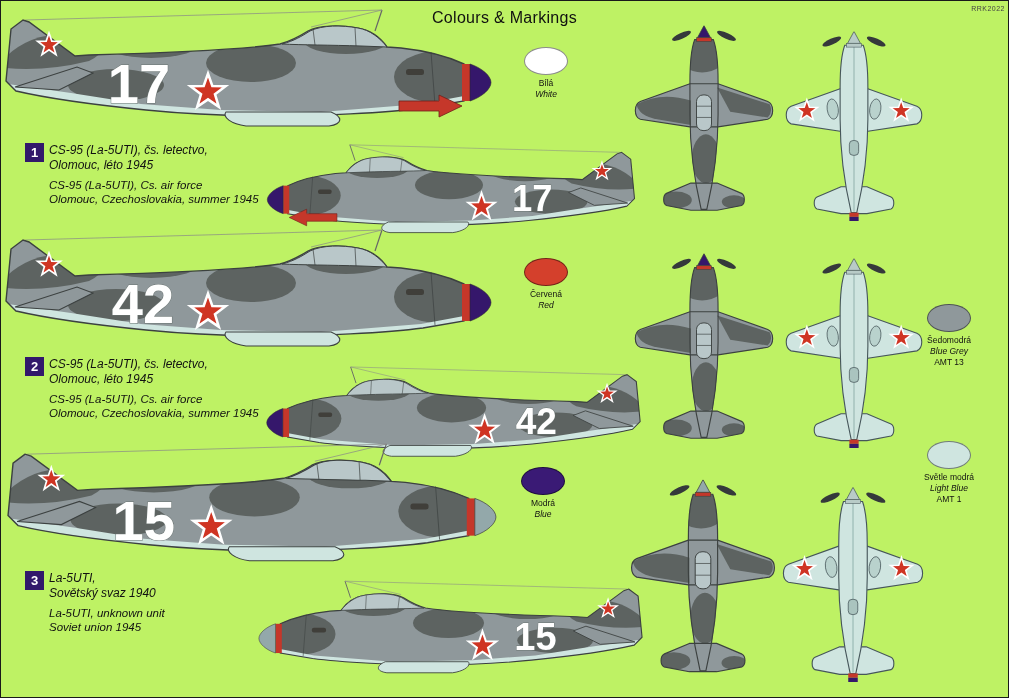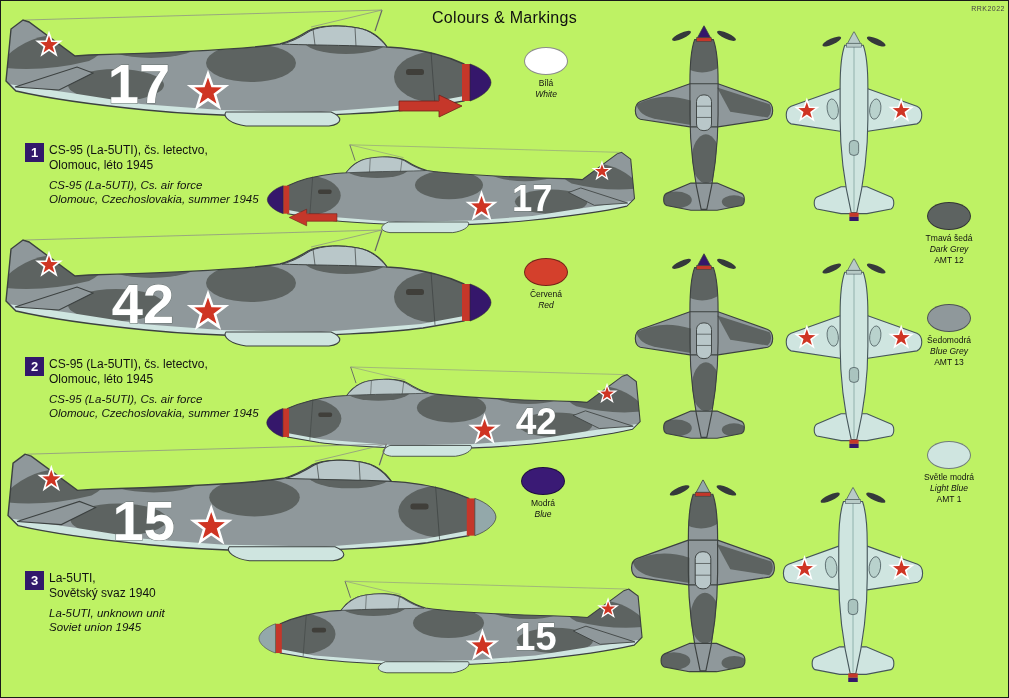--- a/index.html
+++ b/index.html
@@ -36,21 +36,21 @@
   .caption{position:absolute;width:236px;}
   .cap1{left:24px;top:142px;}
   .cap2{left:24px;top:356px;}
   .cap3{left:24px;top:570px;}
   .cap-head{display:flex;align-items:flex-start;}
   .num-box{
     width:19px;height:19px;background:#32186b;color:#fff;
     font-size:13px;font-weight:bold;display:flex;align-items:center;
     justify-content:center;margin-right:5px;flex:0 0 auto;
   }
-  .cap-lines{font-size:12px;line-height:1.25;}
+  .cap-lines{font-size:12px;line-height:1.25;font-style:italic;}
   .cap-italic{margin-left:24px;margin-top:5px;font-style:italic;font-size:11.5px;line-height:1.25;}
   .swatch{position:absolute;width:70px;text-align:center;}
   .sw-white{left:510px;top:46px;}
   .sw-red{left:510px;top:257px;}
   .sw-blue{left:507px;top:466px;}
   .sw-darkgrey{left:913px;top:201px;}
   .sw-bluegrey{left:913px;top:303px;}
   .sw-lightblue{left:913px;top:440px;}
   .sw-burned{left:913px;top:538px;}
   .chip{
@@ -251,26 +251,20 @@
   <div class="swatch sw-white">
     <div class="chip" style="background-color: rgb(255, 255, 255);"></div>
     <div class="sw-name">Bílá</div>
     <div class="sw-eng">White</div>
   </div>
   <div class="swatch sw-blue">
     <div class="chip" style="background-color: rgb(58, 26, 117);"></div>
     <div class="sw-name">Modrá</div>
     <div class="sw-eng">Blue</div>
   </div>
-  <div class="swatch sw-darkgrey">
-    <div class="chip" style="background-color: rgb(93, 99, 97);"></div>
-    <div class="sw-name">Tmavá šedá</div>
-    <div class="sw-eng">Dark Grey</div>
-    <div class="sw-code">AMT 12</div>
-  </div>
   <div class="swatch sw-bluegrey">
     <div class="chip" style="background-color: rgb(143, 152, 155);"></div>
     <div class="sw-name">Šedomodrá</div>
     <div class="sw-eng">Blue Grey</div>
     <div class="sw-code">AMT 13</div>
   </div>
   <div class="swatch sw-lightblue">
     <div class="chip" style="background-color: rgb(207, 229, 224);"></div>
     <div class="sw-name">Světle modrá</div>
     <div class="sw-eng">Light Blue</div>

